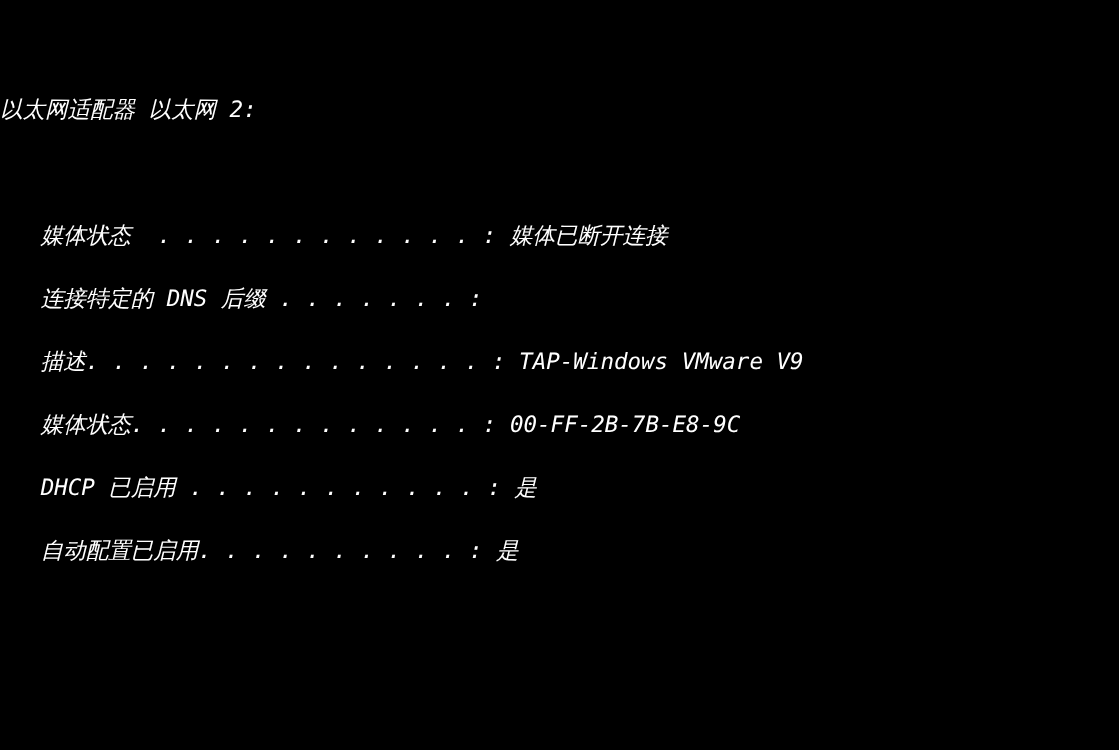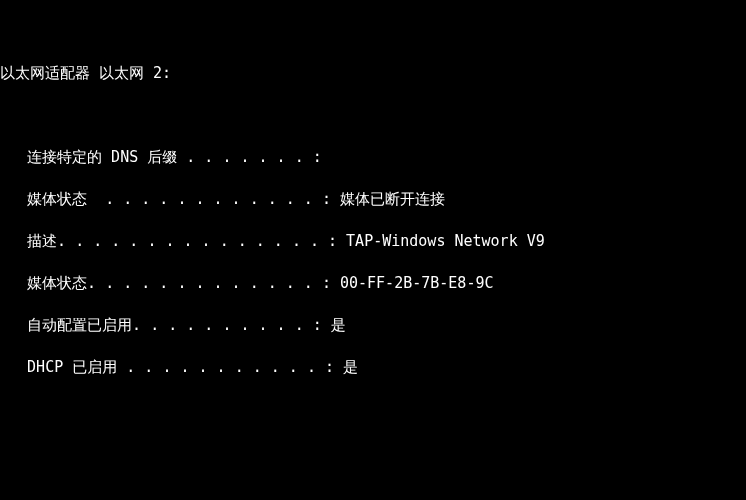--- a/index.html
+++ b/index.html
@@ -8,34 +8,34 @@
       font-family: "SimSun", "NSimSun", "Consolas", monospace;
       font-size: 15px;
       line-height: 1.4;
       margin: 0;
       padding: 0;
       white-space: pre;
       overflow: hidden;
       width: 746px;
       height: 500px;
     }
-    .line { margin: 0; }
+    .line { margin: 0; font-style: italic; }
   </style>
 </head>
 <body>
 
 
 <div><div class="line">以太网适配器 以太网 2:</div>
 <div class="line"> </div>
+<div class="line"><span>   媒体状态  . . . . . . . . . . . . :</span><span> 媒体已断开连接</span></div>
 <div class="line"><span>   连接特定的 DNS 后缀 . . . . . . . :</span><span></span></div>
-<div class="line"><span>   媒体状态  . . . . . . . . . . . . :</span><span> 媒体已断开连接</span></div>
-<div class="line"><span>   描述. . . . . . . . . . . . . . . :</span><span> TAP-Windows Network V9</span></div>
+<div class="line"><span>   描述. . . . . . . . . . . . . . . :</span><span> TAP-Windows VMware V9</span></div>
 <div class="line"><span>   媒体状态. . . . . . . . . . . . . :</span><span> 00-FF-2B-7B-E8-9C</span></div>
+<div class="line"><span>   DHCP 已启用 . . . . . . . . . . . :</span><span> 是</span></div>
 <div class="line"><span>   自动配置已启用. . . . . . . . . . :</span><span> 是</span></div>
-<div class="line"><span>   DHCP 已启用 . . . . . . . . . . . :</span><span> 是</span></div>
 <div class="line"> </div>
 <div class="line"> </div>
 
 
 
 
 
 
 
 

